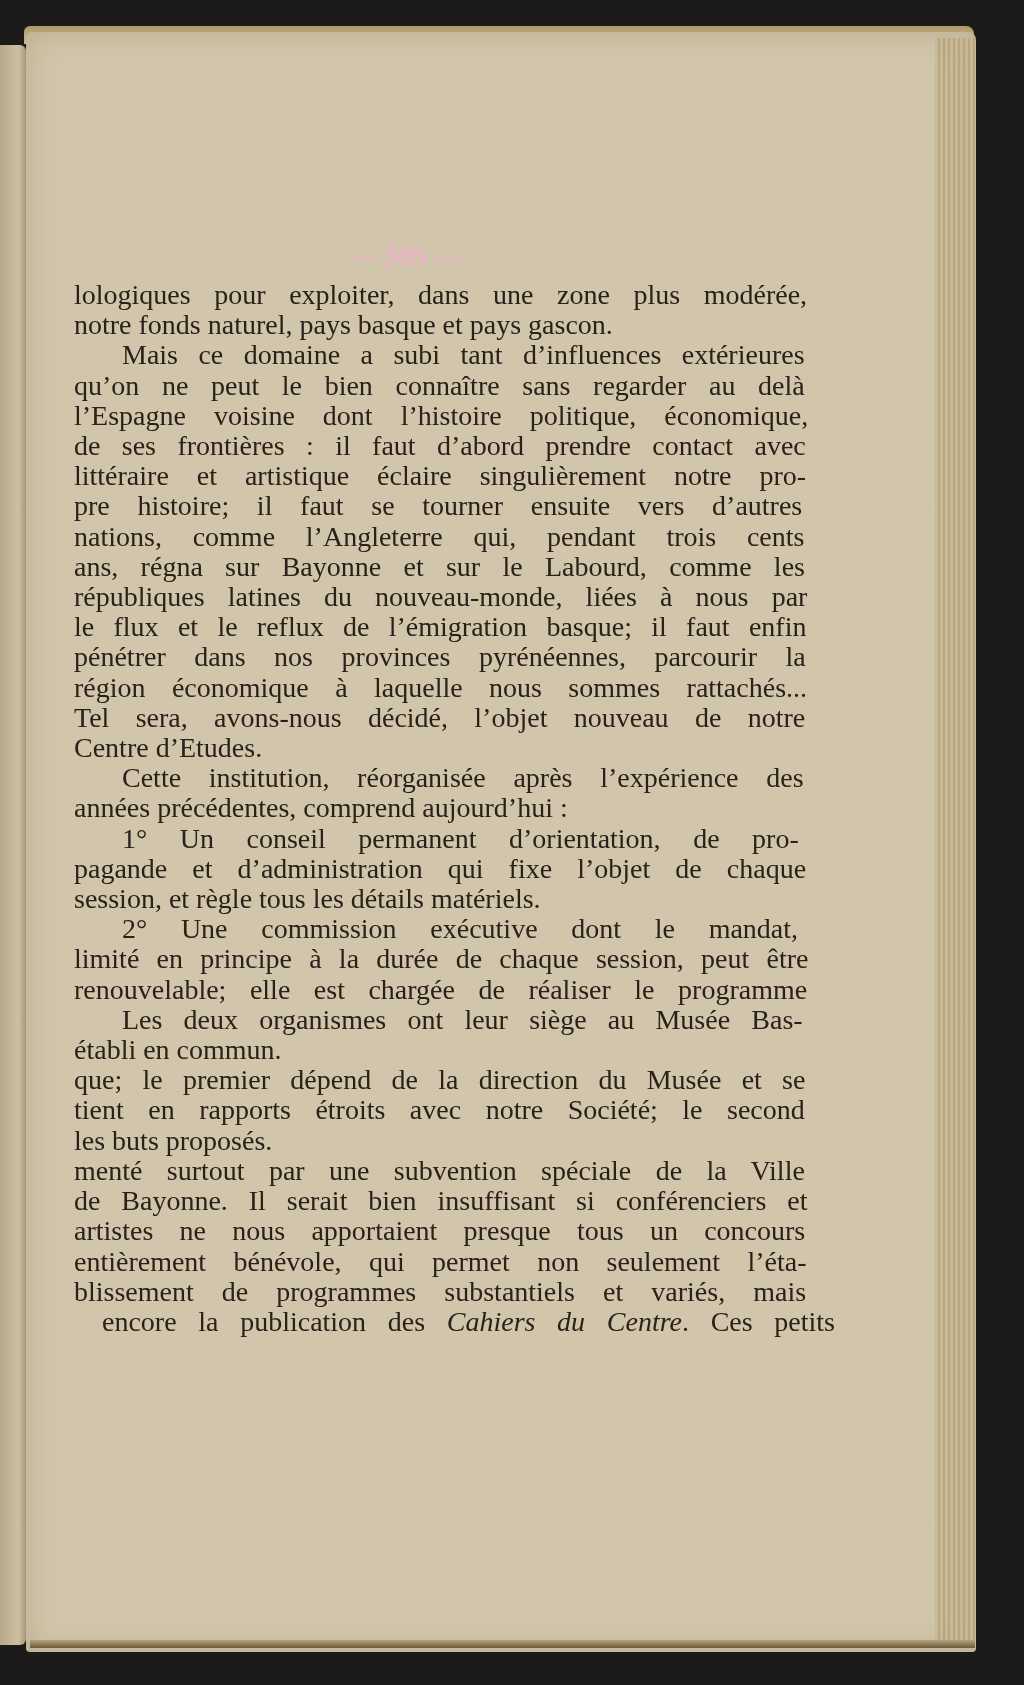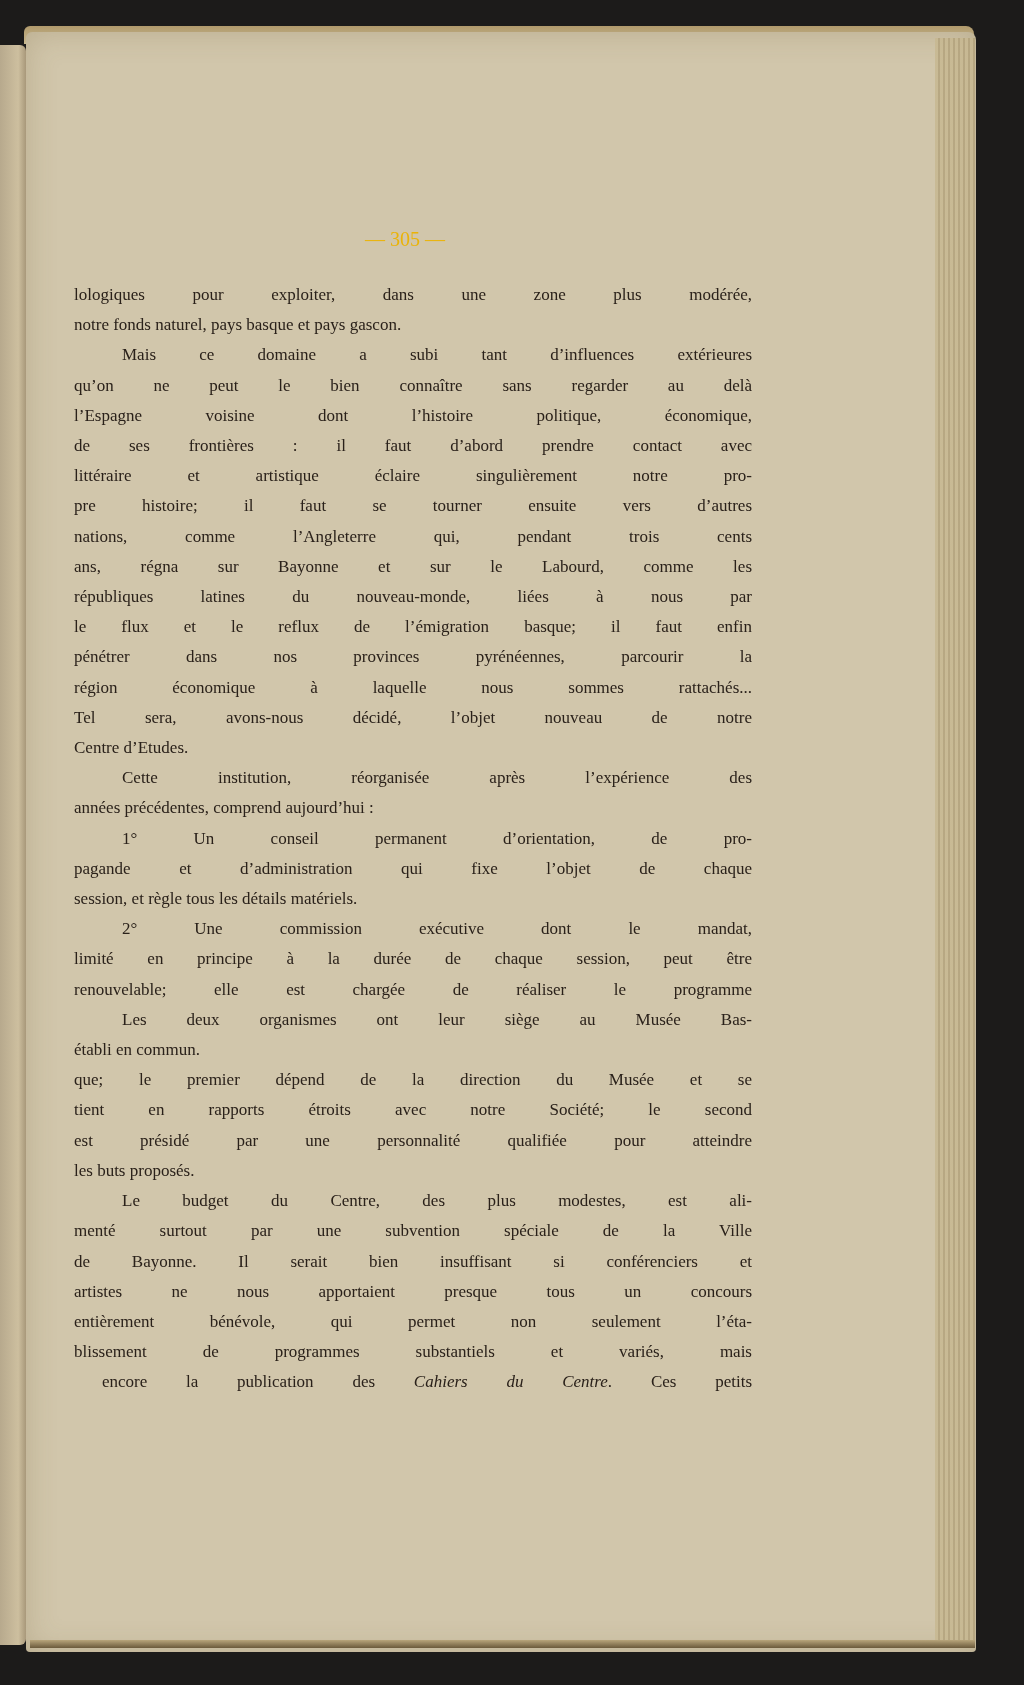--- a/index.html
+++ b/index.html
@@ -28,26 +28,26 @@
   .page-stack {
     position: absolute; left: 935px; top: 38px; width: 40px; height: 1610px;
     background: repeating-linear-gradient(90deg, #c7b891 0px, #c7b891 3px, #9e8c66 4px, #c7b891 5px);
     opacity: 0.85;
   }
   .page-bottom-edge {
     position: absolute; left: 30px; top: 1640px; width: 945px; height: 8px;
     background: linear-gradient(180deg, #b8a57b, #6b5a3c);
   }
   .folio {
-    position: absolute; top: 228px; left: 0; width: 810px;
-    text-align: center; font-size: 20px; color: #eab308;
+    position: absolute; top: 240px; left: 0; width: 810px;
+    text-align: center; font-size: 28px; color: #f9a8d4;
   }
   .text {
     position: absolute; left: 74px; top: 280px; width: 678px;
-    color: #2a211a; font-size: 17px; line-height: 30.2px;
+    color: #2a211a; font-size: 28px; line-height: 30.2px;
     text-align: justify;
   }
   .text .line { display: block; text-align: justify; text-align-last: justify; white-space: nowrap; }
   .text .line.last { text-align-last: left; }
   .text .line.ind { padding-left: 48px; }
   em { font-style: italic; }
 </style>
 </head>
 <body>
 
@@ -81,22 +81,20 @@
   <span class="line ind" style="display: block; white-space: nowrap; word-spacing: 25.526px;">1° Un conseil permanent d’orientation, de pro-</span>
   <span class="line" style="display: block; white-space: nowrap; word-spacing: 18.0558px;">pagande et d’administration qui fixe l’objet de chaque</span>
   <span class="line last">session, et règle tous les détails matériels.</span>
   <span class="line ind" style="display: block; white-space: nowrap; word-spacing: 26.7005px;">2° Une commission exécutive dont le mandat,</span>
   <span class="line" style="display: block; white-space: nowrap; word-spacing: 10.2344px;">limité en principe à la durée de chaque session, peut être</span>
   <span class="line" style="display: block; white-space: nowrap; word-spacing: 16.5179px;">renouvelable; elle est chargée de réaliser le programme</span>
   <span class="line ind" style="display: block; white-space: nowrap; word-spacing: 14.1875px;">Les deux organismes ont leur siège au Musée Bas-</span>
   <span class="line last">établi en commun.</span>
   <span class="line" style="display: block; white-space: nowrap; word-spacing: 13.2781px;">que; le premier dépend de la direction du Musée et se</span>
   <span class="line" style="display: block; white-space: nowrap; word-spacing: 17.4824px;">tient en rapports étroits avec notre Société; le second</span>
-  <span class="line" style="display: block; white-space: nowrap; word-spacing: 16.0379px;">est présidé par une personnalité qualifiée pour atteindre</span>
   <span class="line last">les buts proposés.</span>
-  <span class="line ind" style="display: block; white-space: nowrap; word-spacing: 17.8457px;">Le budget du Centre, des plus modestes, est ali-</span>
   <span class="line" style="display: block; white-space: nowrap; word-spacing: 17.373px;">menté surtout par une subvention spéciale de la Ville</span>
   <span class="line" style="display: block; white-space: nowrap; word-spacing: 13.9102px;">de Bayonne. Il serait bien insuffisant si conférenciers et</span>
   <span class="line" style="display: block; white-space: nowrap; word-spacing: 19.2612px;">artistes ne nous apportaient presque tous un concours</span>
   <span class="line" style="display: block; white-space: nowrap; word-spacing: 20.362px;">entièrement bénévole, qui permet non seulement l’éta-</span>
   <span class="line" style="display: block; white-space: nowrap; word-spacing: 21.0521px;">blissement de programmes substantiels et variés, mais</span>
   <span class="line" style="display: block; white-space: nowrap; word-spacing: 14.666px; margin-left: 28px;"><span>encore la publication des </span><em>Cahiers du Centre</em><span>. Ces petits</span></span>
 </div>
 
 </body></html>

